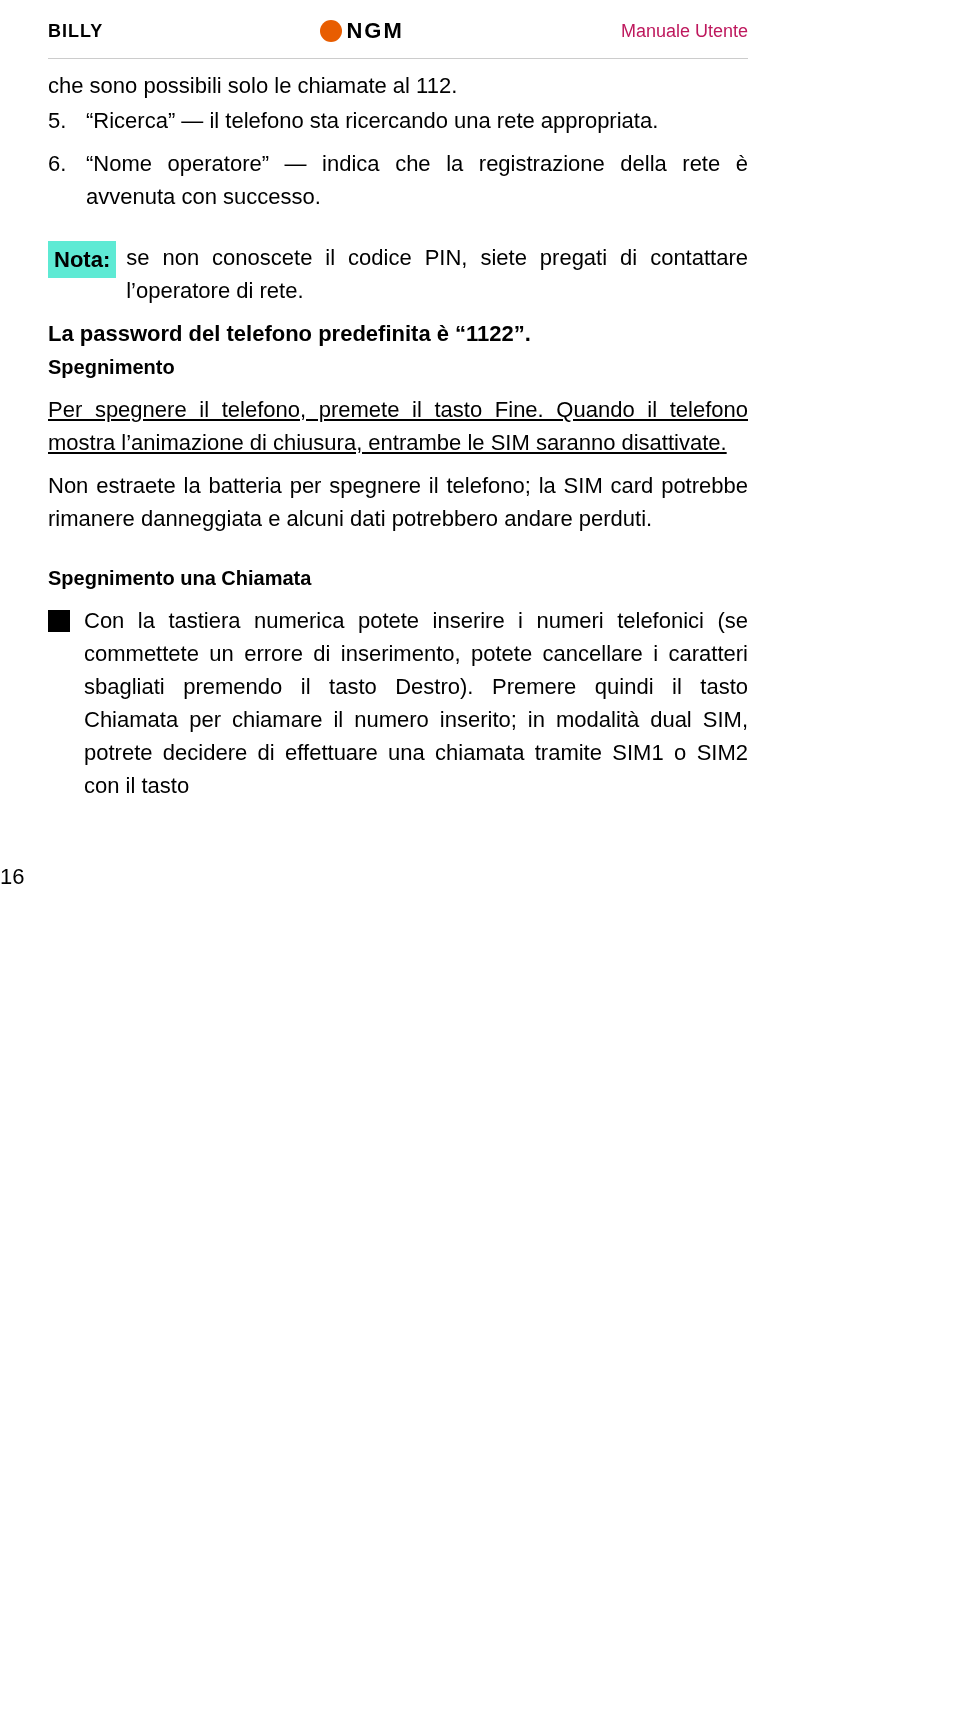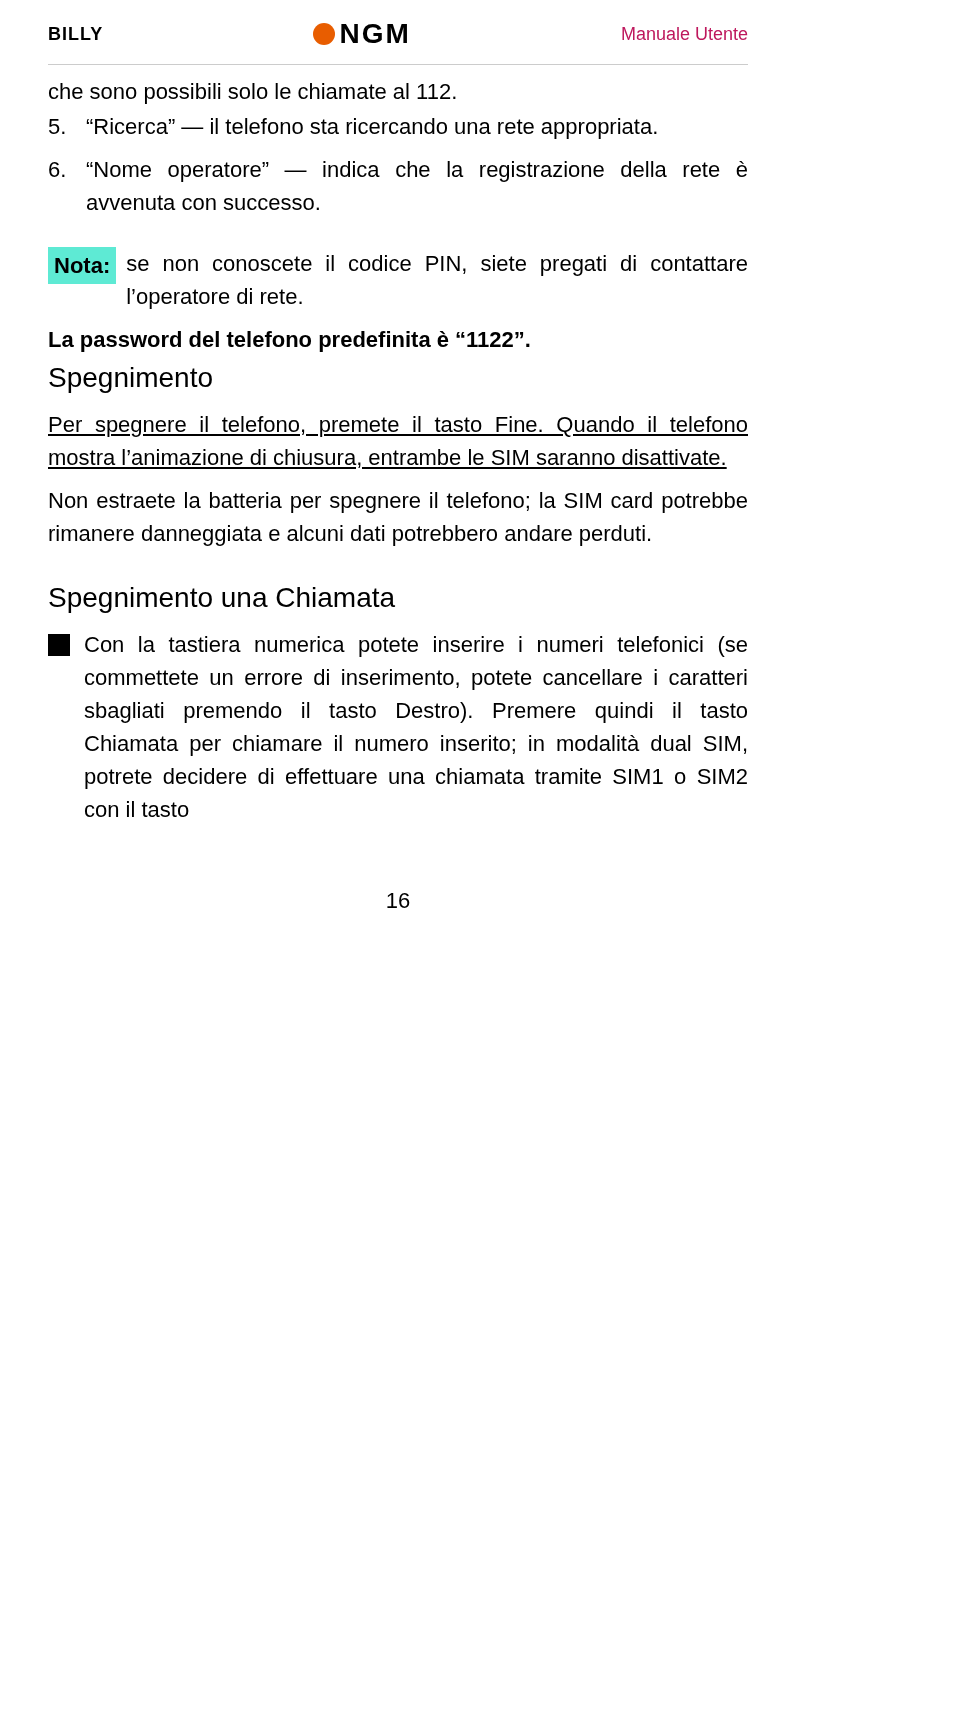--- a/index.html
+++ b/index.html
@@ -47,21 +47,21 @@
 
     .logo-circle {
       width: 22px;
       height: 22px;
       background: #e85d00;
       border-radius: 50%;
       display: inline-block;
     }
 
     .logo-text {
-      font-size: 28px;
+      font-size: 22px;
       font-weight: bold;
       color: #000;
       letter-spacing: 2px;
     }
 
     .header-title {
       font-size: 18px;
       color: #be185d;
     }
 
@@ -115,22 +115,22 @@
     }
 
     .password-line {
       font-size: 22px;
       line-height: 1.5;
       margin-bottom: 6px;
       font-weight: bold;
     }
 
     .section-heading {
-      font-size: 28px;
-      font-weight: normal;
+      font-size: 20px;
+      font-weight: bold;
       margin-bottom: 14px;
       margin-top: 6px;
     }
 
     .bullet-item {
       display: flex;
       gap: 14px;
       margin-bottom: 12px;
       font-size: 22px;
       line-height: 1.5;
@@ -141,21 +141,21 @@
       min-width: 22px;
       width: 22px;
       height: 22px;
       background: #000;
       display: inline-block;
       margin-top: 6px;
       flex-shrink: 0;
     }
 
     .page-number {
-      text-align: center;
+      text-align: left;
       font-size: 22px;
       padding: 10px 0 20px 0;
       color: #000;
     }
 
     .divider {
       border: none;
       border-top: 1px solid #ccc;
       margin: 0 48px;
     }

